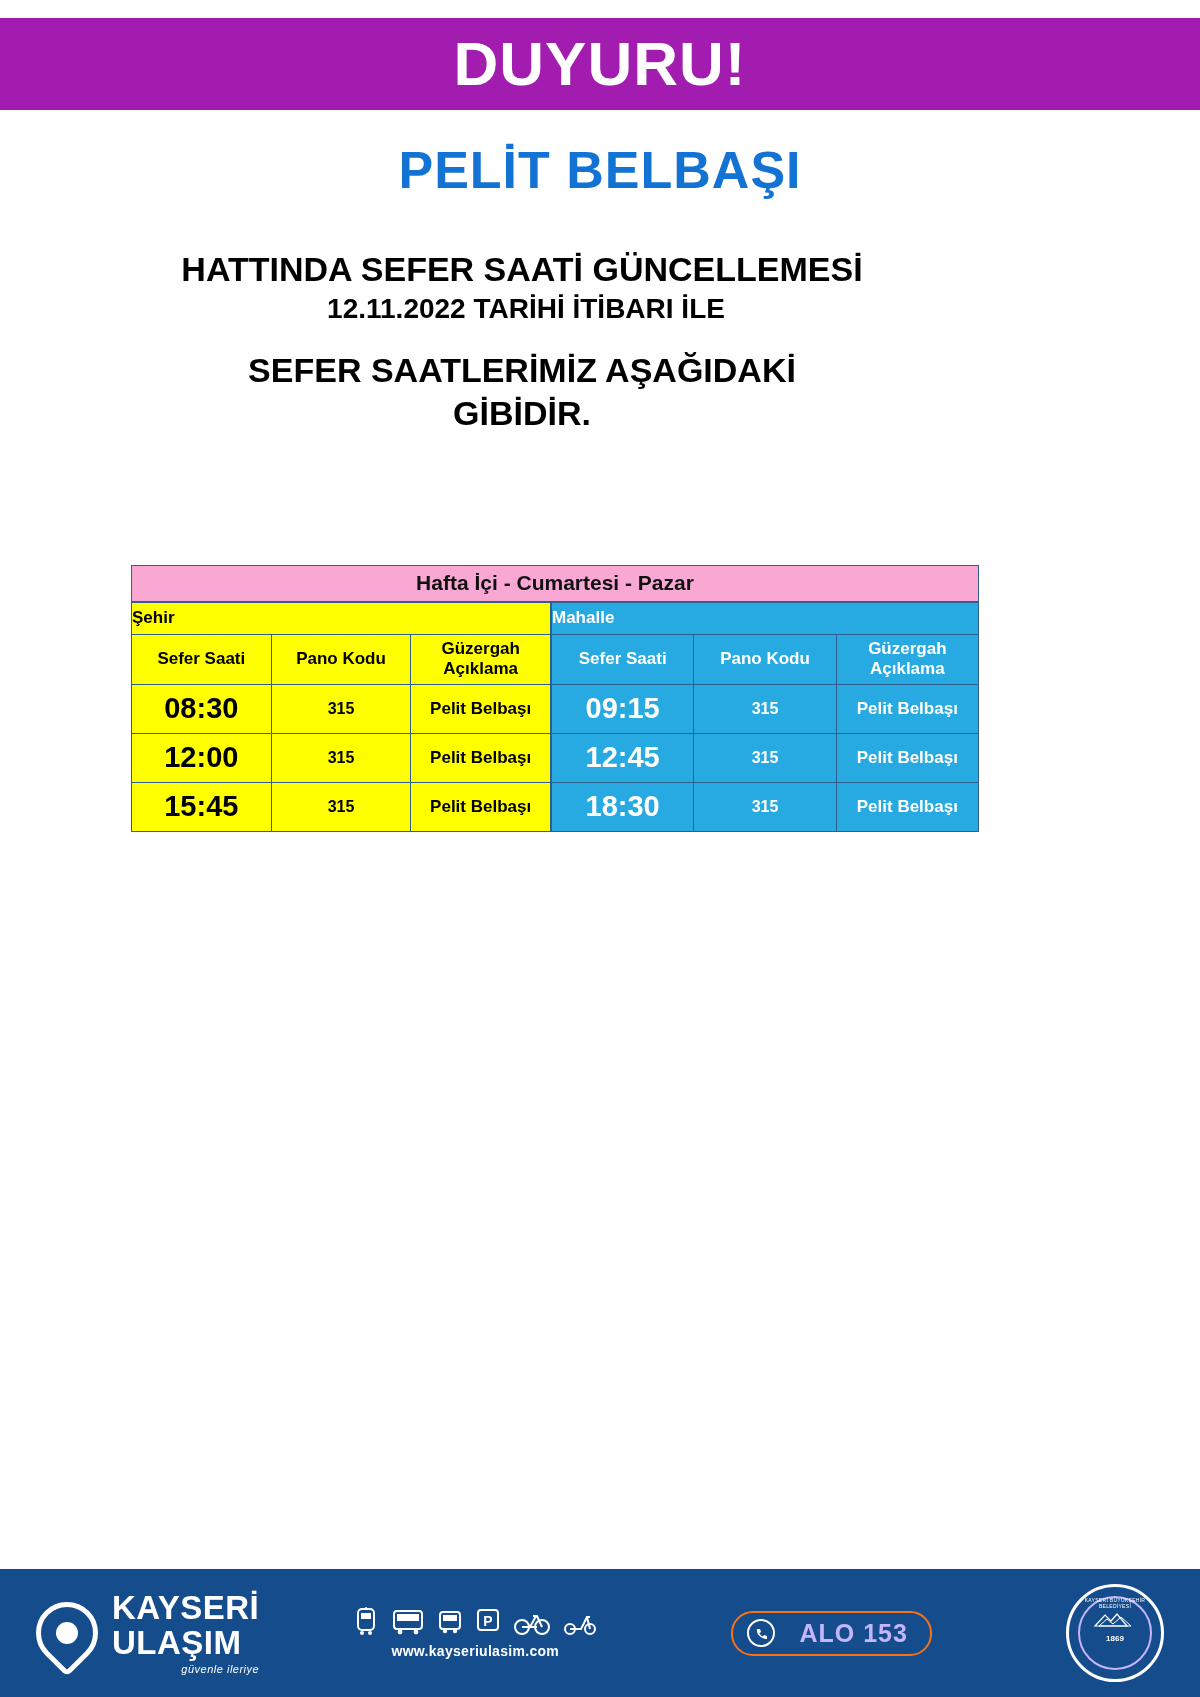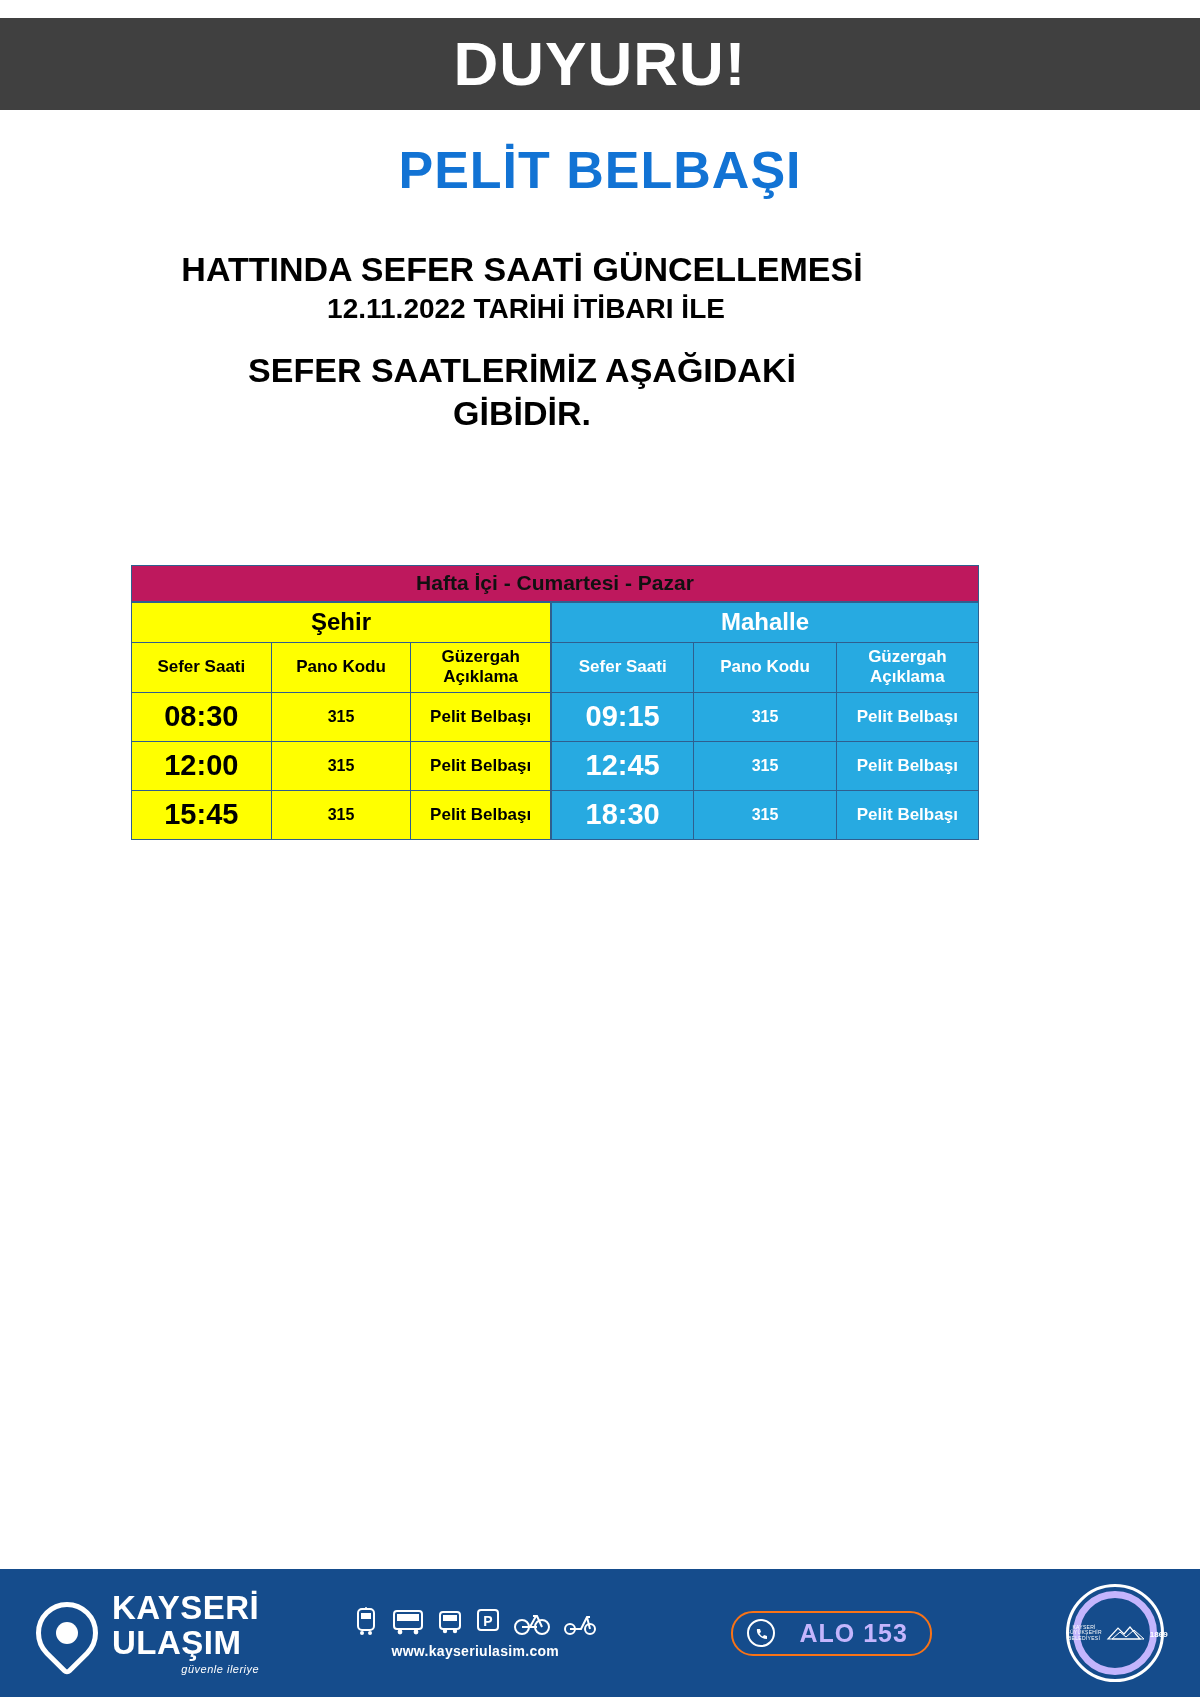--- a/index.html
+++ b/index.html
@@ -15,21 +15,21 @@
     overflow: hidden;
   }
 
   
   .top-banner {
     position: absolute;
     left: 0;
     top: 18px;
     width: 1200px;
     height: 92px;
-    background: #404040;
+    background: #a21caf;
     display: flex;
     align-items: center;
     justify-content: center;
   }
   .top-banner .title {
     color: #ffffff;
     font-size: 62px;
     font-weight: bold;
     letter-spacing: 1px;
     line-height: 1;
@@ -76,21 +76,21 @@
   }
 
   
   .table-wrap {
     position: absolute;
     left: 131px;
     top: 565px;
     width: 848px;
   }
   .day-header {
-    background: #be185d;
+    background: #f9a8d4;
     border: 1px solid #2f5f8f;
     text-align: center;
     font-size: 21px;
     font-weight: bold;
     color: #111111;
     padding: 5px 0 6px 0;
     box-sizing: border-box;
   }
   .panels {
     display: flex;
@@ -116,22 +116,22 @@
   }
   .panel.left table.sched td, .panel.left table.sched th {
     background: #ffff00;
     color: #000000;
   }
   .panel.right table.sched td, .panel.right table.sched th {
     background: #27aae1;
     color: #ffffff;
   }
   .grp-head {
-    text-align: center;
-    font-size: 24px;
+    text-align: left;
+    font-size: 17px;
     font-weight: bold;
     padding: 5px 0 6px 0;
   }
   .col-head {
     text-align: center;
     font-size: 17px;
     font-weight: bold;
     padding: 4px 0 5px 0;
   }
   .c-time {
@@ -273,24 +273,24 @@
     display: flex;
     align-items: center;
     justify-content: center;
     position: relative;
     background: #154c8c;
   }
   .seal .seal-inner {
     width: 70px;
     height: 70px;
     border-radius: 50%;
-    border: 7px solid #c4b5fd;
-    display: flex;
-    align-items: center;
-    justify-content: center;
+    border: 2px solid #c4b5fd;
+    display: flex;
+    flex-direction: column;
+    align-items: center;
     color: #ffffff;
   }
   .seal .seal-top {
     font-size: 5px;
     letter-spacing: 0.3px;
     text-align: center;
     line-height: 1.1;
     padding: 0 4px;
   }
   .seal .seal-year {

